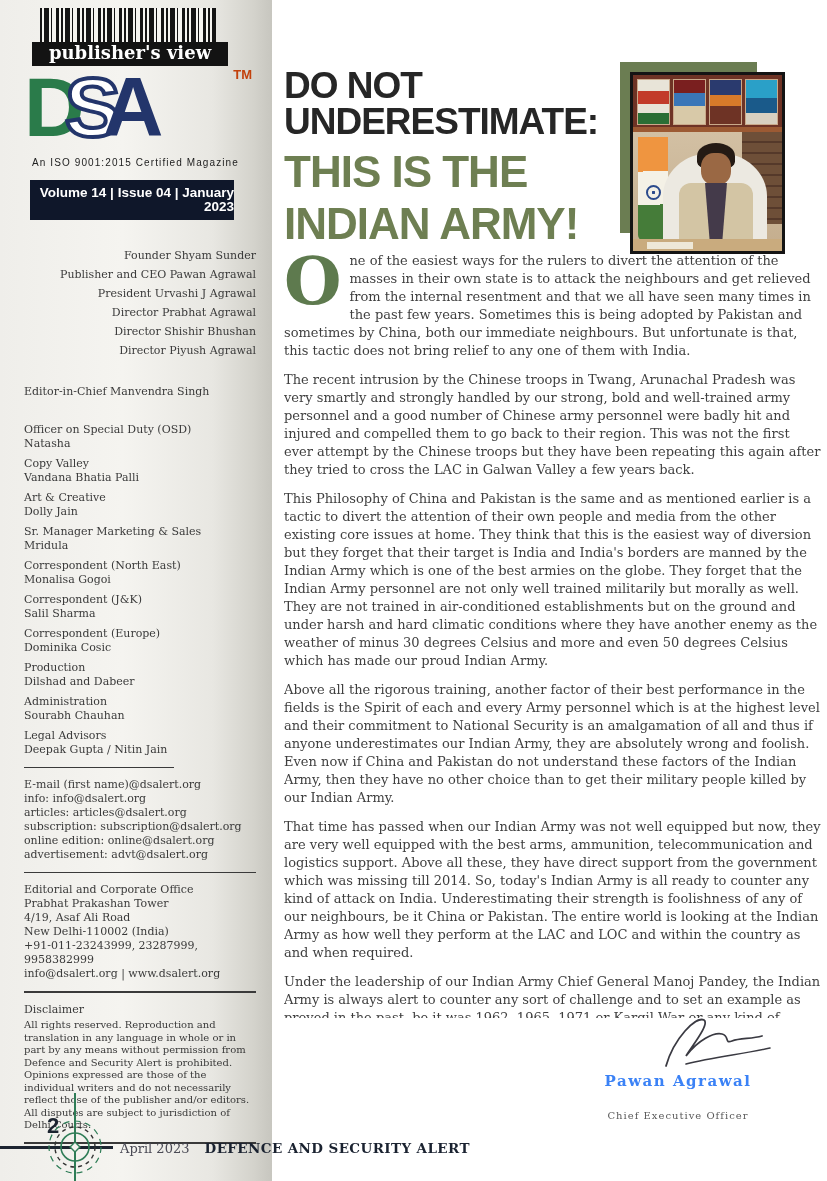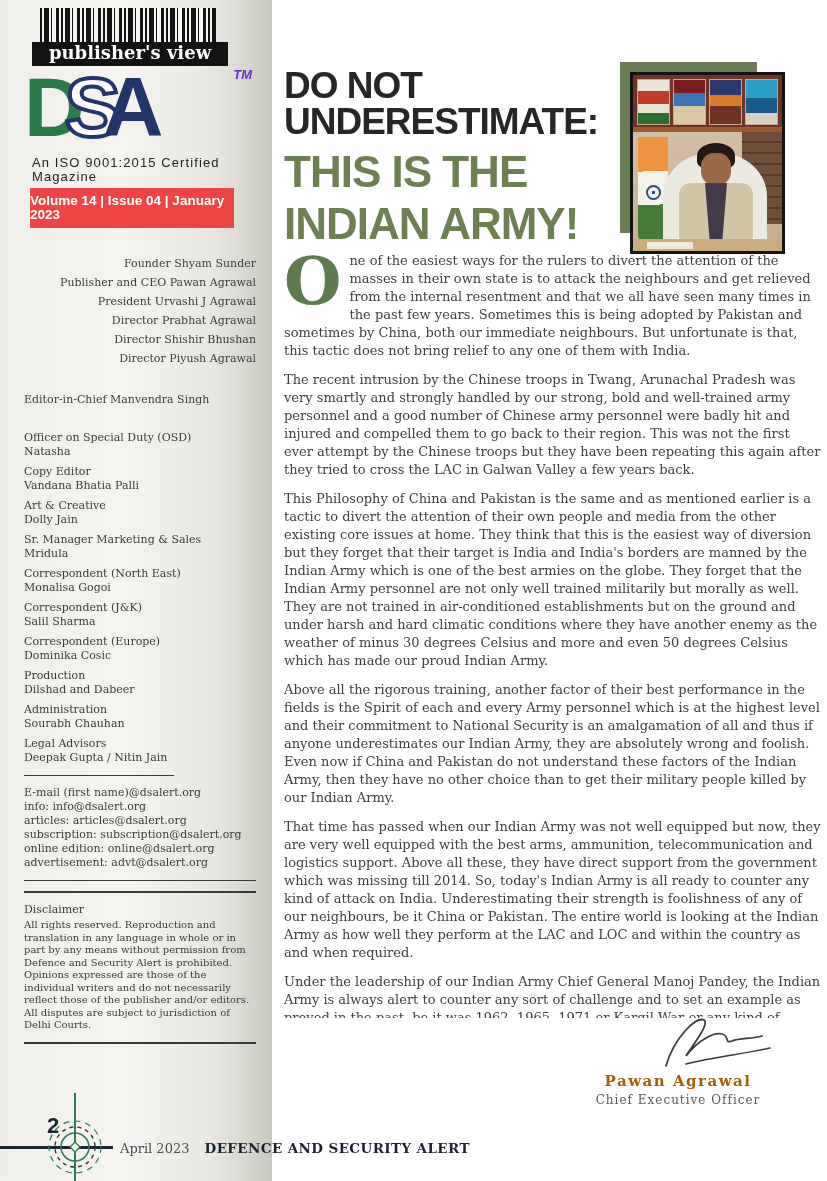--- a/index.html
+++ b/index.html
@@ -13,24 +13,24 @@
       background:repeating-linear-gradient(to right,#141414 0 2px,#f5f4f0 2px 4px,#141414 4px 9px,#f5f4f0 9px 11px,#141414 11px 12px,#f5f4f0 12px 16px,#141414 16px 19px,#f5f4f0 19px 21px);}
   .section-ribbon{margin-left:8px;width:196px;background:#131313;color:#fff;text-align:center;
       font-family:"DejaVu Serif",serif;font-weight:bold;font-size:18px;padding:4px 0 6px;}
   .logo-row{margin:4px 0 0 0;position:relative;height:78px;}
   .logo-letter{font-family:"Liberation Sans",sans-serif;font-weight:900;font-size:84px;line-height:74px;
       display:inline-block;letter-spacing:-6px;}
   .logo-d{color:#2a7b4a;}
   .logo-s{color:#ffffff;-webkit-text-stroke:4px #23356b;text-stroke:4px #23356b;margin-left:-14px;}
   .logo-a{color:#23356b;margin-left:-12px;}
   .logo-tm{position:absolute;right:4px;top:-2px;font-family:"Liberation Sans",sans-serif;
-      font-weight:bold;font-size:13px;color:#6d28d9;font-style:italic;}
-  .iso-line{margin:8px 0 0 8px;font-family:"Liberation Sans",sans-serif;font-size:13px;
+      font-weight:bold;font-size:13px;color:#c2410c;}
+  .iso-line{margin:8px 0 0 8px;font-family:"Liberation Sans",sans-serif;font-size:10px;
       letter-spacing:1.1px;color:#222;}
-  .issue-banner{margin:4px 0 0 6px;width:204px;background:#ef4444;color:#fff;text-align:left;
+  .issue-banner{margin:10px 0 0 6px;width:204px;background:#0f172a;color:#fff;text-align:right;
       font-family:"Liberation Sans",sans-serif;font-weight:bold;font-size:13.5px;padding:6px 0;}
   .staff-top{margin-top:26px;line-height:19px;text-align:right;}
   .editor-line{margin-top:22px;margin-bottom:22px;line-height:19px;}
   .role{margin-bottom:6px;}
   .role .nm{display:block;}
   .role.bold-title .tt{font-weight:normal;}
   .rule{border:0;border-top:1px solid #3a3a3a;margin:10px 0;}
   .rule.short{width:150px;margin-left:0;margin-right:auto;}
   .rule.thick{border-top-width:2px;}
   .email-block div,.office-block div{line-height:14px;}
@@ -74,22 +74,22 @@
   .ph-paper{position:absolute;left:14px;bottom:2px;width:46px;height:7px;background:#eee8d8;}
   
   .article{position:absolute;left:284px;top:252px;width:537px;height:766px;overflow:hidden;
       font-size:13px;line-height:18px;color:#3f3f3f;text-align:left;}
   .article p{margin:0 0 11px 0;}
   .dropcap{float:left;font-family:"DejaVu Serif",serif;font-weight:bold;font-size:66px;line-height:54px;
       color:#5e7a4e;margin:2px 8px 0 0;}
   
   .sig-block{position:absolute;left:556px;top:1012px;width:244px;text-align:center;}
   .sig-svg{display:block;margin:0 18px 2px auto;}
-  .sig-name{font-weight:bold;font-size:15px;letter-spacing:1.5px;color:#a16207;}
-  .sig-title{font-size:12px;color:#5a5a5a;letter-spacing:1px;margin-top:3px;}
+  .sig-name{font-weight:bold;font-size:15px;letter-spacing:1.5px;color:#3b82f6;}
+  .sig-title{font-size:10px;color:#5a5a5a;letter-spacing:1px;margin-top:20px;}
   
   .footer-hline{position:absolute;left:0;top:1146px;width:113px;height:3px;background:#1c2430;}
   .footer-vline{position:absolute;left:74px;top:1093px;width:2px;height:88px;background:#2f7d57;}
   .crosshair{position:absolute;left:43px;top:1115px;}
   .page-num{position:absolute;left:47px;top:1113px;font-family:"Liberation Sans",sans-serif;
       font-weight:bold;font-size:22px;color:#1c2430;}
   .footer-text{position:absolute;left:120px;top:1138px;white-space:nowrap;}
   .footer-date{font-size:13px;color:#4a4a55;}
   .footer-mag{font-weight:bold;font-size:13.5px;color:#1a2230;letter-spacing:0.4px;margin-left:10px;}
 </style>
@@ -116,21 +116,21 @@
       <div>Publisher and CEO Pawan Agrawal</div>
       <div>President Urvashi J Agrawal</div>
       <div>Director Prabhat Agrawal</div>
       <div>Director Shishir Bhushan</div>
       <div>Director Piyush Agrawal</div>
     </div>
     <div class="editor-line">Editor-in-Chief Manvendra Singh</div>
 
     <div>
       <div class="role"><span class="tt">Officer on Special Duty (OSD)</span><span class="nm">Natasha</span></div>
-      <div class="role"><span class="tt">Copy Editor</span><span class="nm">Vandana Bhatia Palli</span></div>
+      <div class="role"><span class="tt">Copy Valley</span><span class="nm">Vandana Bhatia Palli</span></div>
       <div class="role"><span class="tt">Art &amp; Creative</span><span class="nm">Dolly Jain</span></div>
       <div class="role"><span class="tt">Sr. Manager Marketing &amp; Sales</span><span class="nm">Mridula</span></div>
       <div class="role"><span class="tt">Correspondent (North East)</span><span class="nm">Monalisa Gogoi</span></div>
       <div class="role"><span class="tt">Correspondent (J&amp;K)</span><span class="nm">Salil Sharma</span></div>
       <div class="role"><span class="tt">Correspondent (Europe)</span><span class="nm">Dominika Cosic</span></div>
       <div class="role"><span class="tt">Production</span><span class="nm">Dilshad and Dabeer</span></div>
       <div class="role"><span class="tt">Administration</span><span class="nm">Sourabh Chauhan</span></div>
       <div class="role bold-title"><span class="tt">Legal Advisors</span><span class="nm">Deepak Gupta / Nitin Jain</span></div>
     </div>
 
@@ -140,20 +140,28 @@
       <div>E-mail (first name)@dsalert.org</div>
       <div>info: info@dsalert.org</div>
       <div>articles: articles@dsalert.org</div>
       <div>subscription: subscription@dsalert.org</div>
       <div>online edition: online@dsalert.org</div>
       <div>advertisement: advt@dsalert.org</div>
     </div>
 
     <hr class="rule">
 
+    <div class="office-block">
+      <div>Editorial and Corporate Office</div>
+      <div>Prabhat Prakashan Tower</div>
+      <div>4/19, Asaf Ali Road</div>
+      <div>New Delhi-110002 (India)</div>
+      <div>+91-011-23243999, 23287999, 9958382999</div>
+      <div>info@dsalert.org | www.dsalert.org</div>
+    </div>
 
     <hr class="rule thick">
 
     <div class="disclaimer-title">Disclaimer</div>
     <div class="disclaimer-body">All rights reserved. Reproduction and translation in any language in whole or in part by any means without permission from Defence and Security Alert is prohibited. Opinions expressed are those of the individual writers and do not necessarily reflect those of the publisher and/or editors. All disputes are subject to jurisdiction of Delhi Courts.</div>
 
     <hr class="rule thick">
 
   </div>
 

